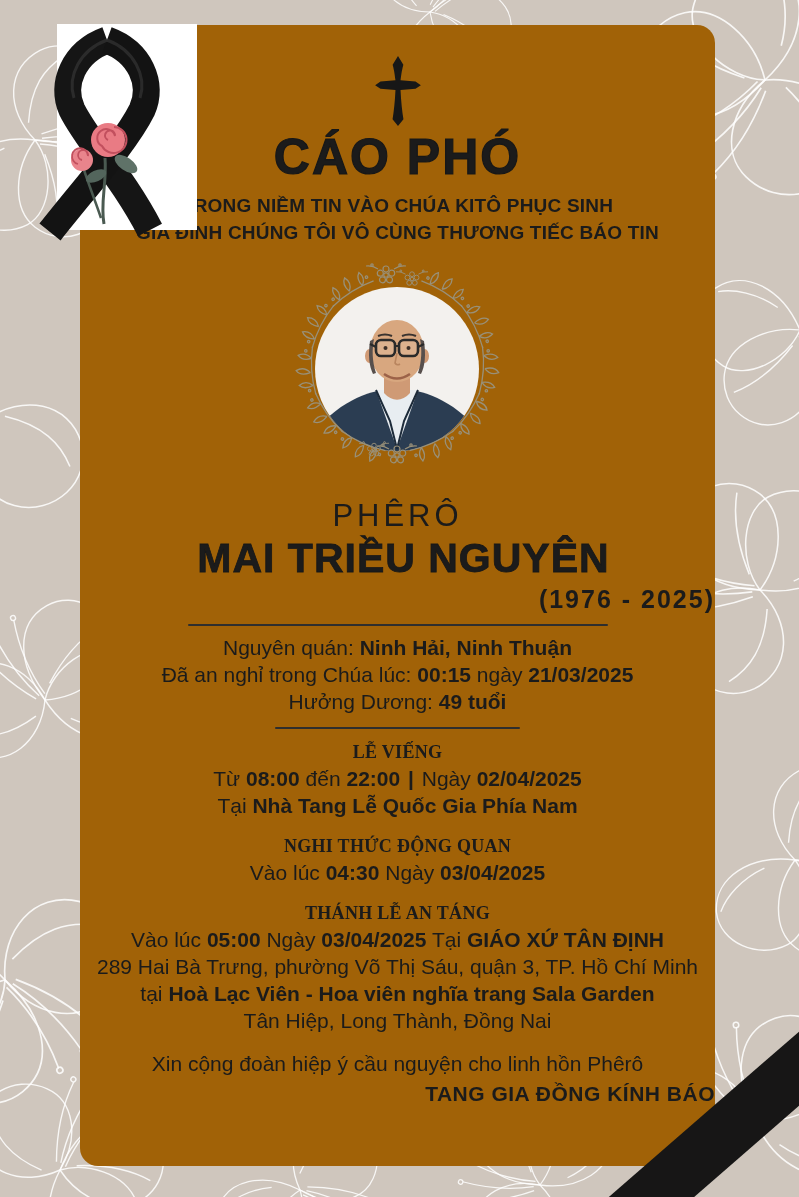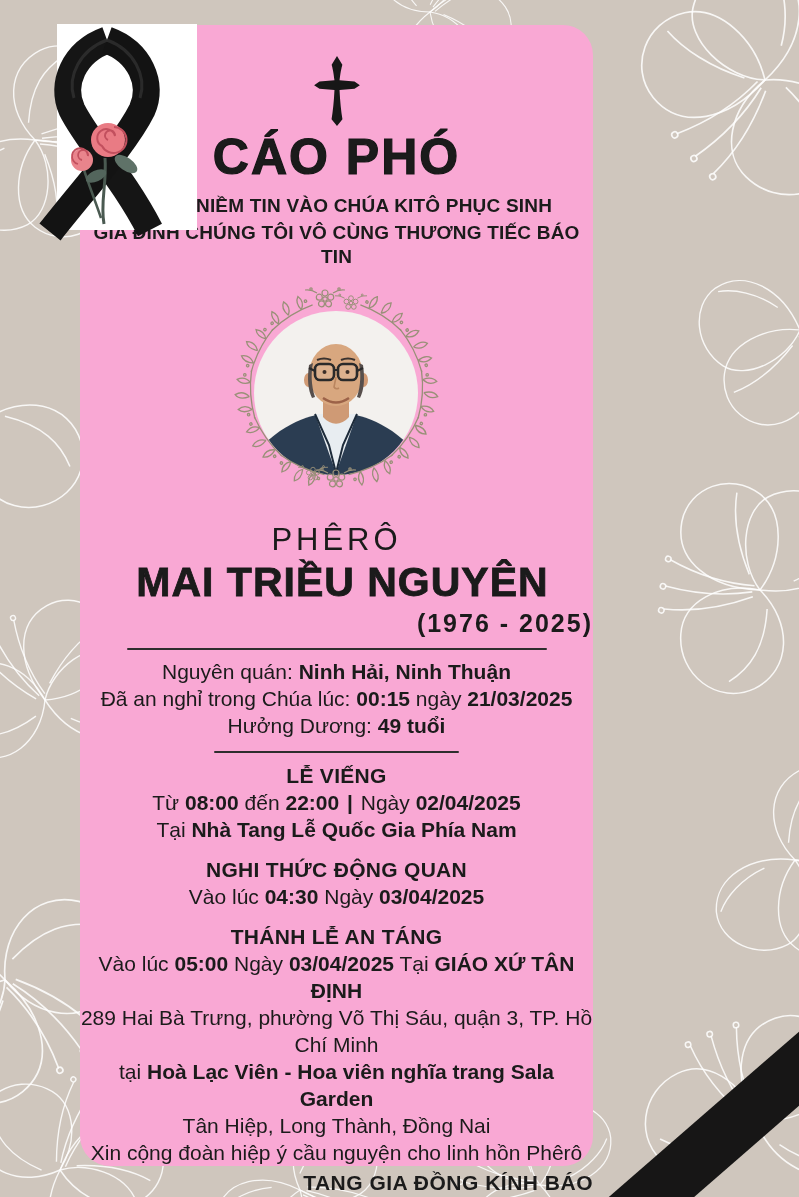--- a/index.html
+++ b/index.html
@@ -4,22 +4,22 @@
 <style>
   html,body{margin:0;padding:0;}
   .page{
     position:relative;width:799px;height:1197px;overflow:hidden;
     background:#cfc6bd;
     font-family:"Liberation Sans","DejaVu Sans",sans-serif;
     color:#1b1b1b;
   }
   .florals{position:absolute;left:0;top:0;width:799px;height:1197px;}
   .card{
-    position:absolute;left:80px;top:25px;width:513px;height:1141px;
-    background:#f9a8d4;border-radius:30px;text-align:center;
+    position:absolute;left:80px;top:25px;width:635px;height:1141px;
+    background:#a16207;border-radius:18px;text-align:center;
     padding-top:26px;box-sizing:border-box;
   }
   .cross{display:block;margin:4px auto 0;}
   .title{
     margin:2px 0 0;font-size:50px;line-height:56px;font-weight:800;
     letter-spacing:2px;-webkit-text-stroke:1.2px #171717;
   }
   .sub{font-size:19px;line-height:24px;font-weight:700;letter-spacing:.2px;}
   .sub.first{margin-top:9px;}
   .sub.second{margin-top:3px;}
@@ -28,24 +28,24 @@
   .portrait{left:22px !important;top:24px !important;}
   .phero{margin-top:26px;font-size:31px;line-height:36px;font-weight:500;letter-spacing:4px;}
   .name{margin-top:1px;font-size:41px;line-height:46px;font-weight:800;letter-spacing:1px;margin-left:12px;-webkit-text-stroke:.8px #171717;}
   .years{margin-top:3px;font-size:25px;line-height:30px;font-weight:700;letter-spacing:2px;text-align:right;}
   .divider{height:2px;background:#2e2e2e;border-radius:1px;}
   .div-long{width:420px;margin:10px auto 0;}
   .div-short{width:245px;margin:12px auto 0;}
   .details{margin-top:8px;}
   .line{font-size:21px;line-height:27px;}
   .b{font-weight:700;}
-  .sec-title{font-size:21px;line-height:26px;font-weight:800;letter-spacing:.3px;margin-top:14px;}
+  .sec-title{font-size:18px;line-height:26px;font-weight:800;letter-spacing:.3px;margin-top:14px;font-family:Liberation Serif, serif;}
   .sec-title.first{margin-top:10px;}
   .sep{font-weight:700;padding:0 2px;}
-  .prayer{font-size:21px;line-height:27px;}
+  .prayer{margin-top:16px;font-size:21px;line-height:27px;}
   .closing{margin-top:3px;font-size:21px;line-height:27px;font-weight:800;letter-spacing:.5px;text-align:right;}
   .ribbon-box{position:absolute;left:10px;top:18px;width:190px;height:232px;}
   .band{
     position:absolute;width:330px;height:56px;background:#171616;
     right:-75px;bottom:22px;transform:rotate(-41deg);
   }
 </style>
 </head>
 <body>
 

